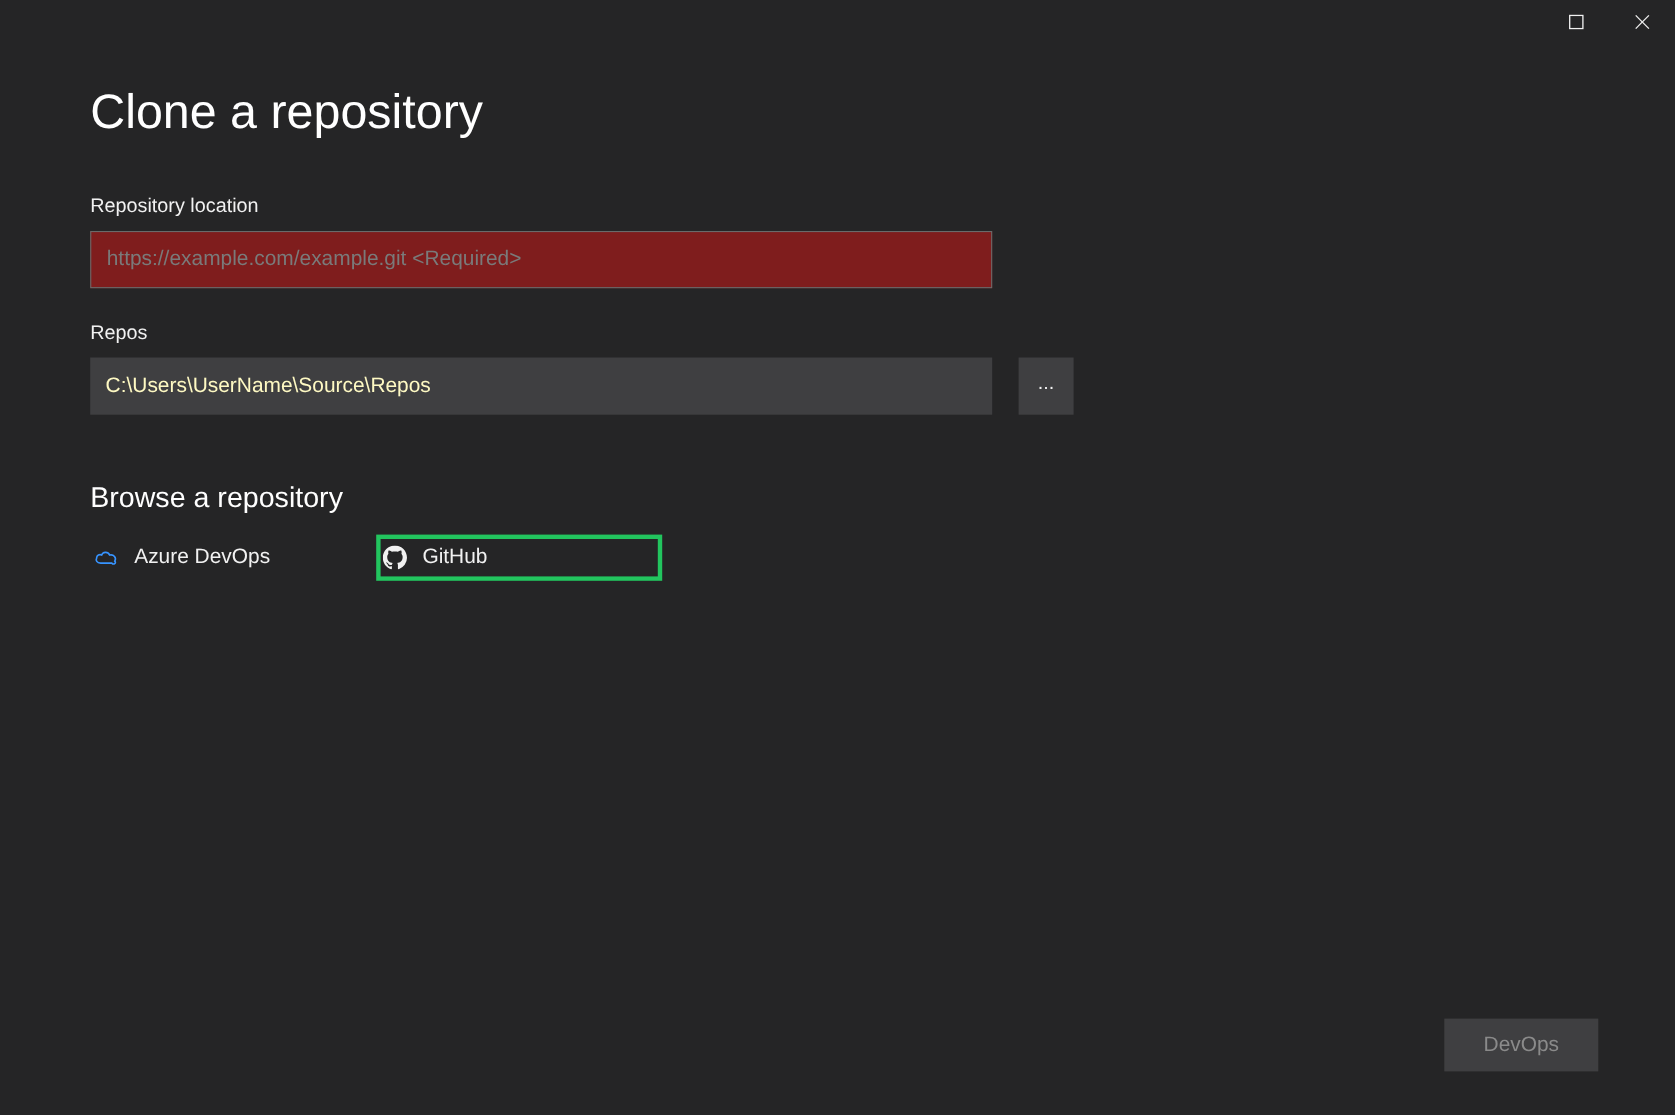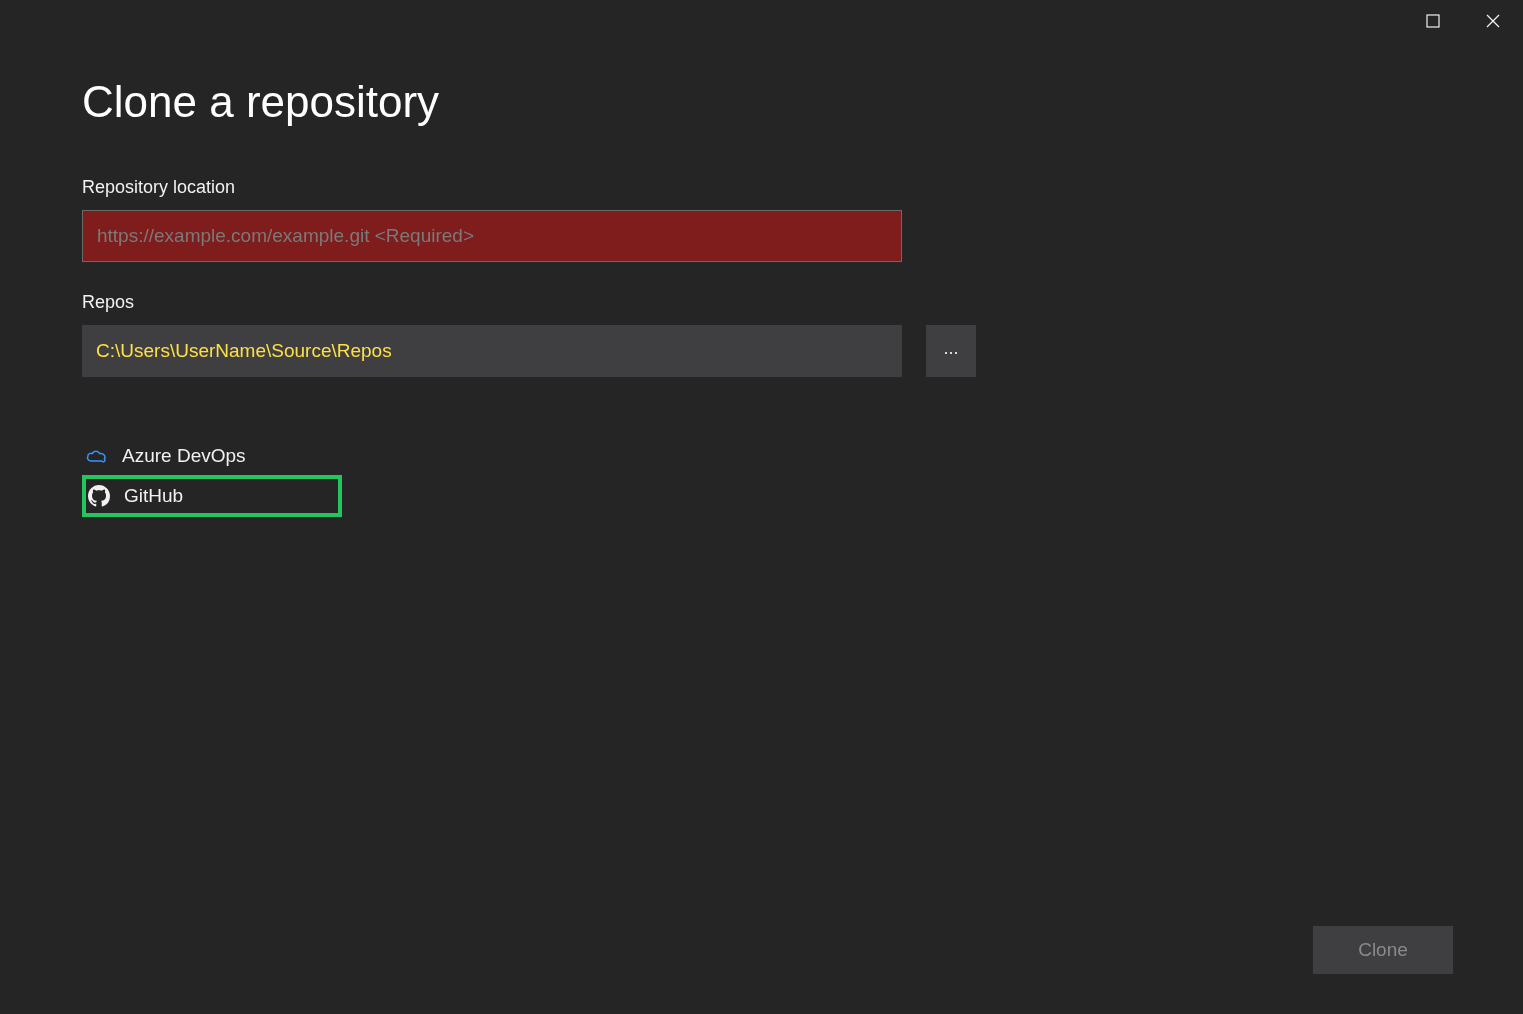--- a/index.html
+++ b/index.html
@@ -86,21 +86,21 @@
       align-items: center;
       gap: 24px;
     }
     .path-input {
       width: 820px;
       height: 52px;
       background-color: #3f3f41;
       border: none;
       padding: 0 14px;
       font-size: 19px;
-      color: #fde047;
+      color: #fef9c3;
       font-family: inherit;
       outline: none;
     }
     .browse-path-btn {
       width: 50px;
       height: 52px;
       background-color: #3f3f41;
       border: none;
       color: #f1f1f1;
       font-size: 18px;
@@ -114,21 +114,21 @@
       margin-top: 60px;
     }
     .browse-section-title {
       font-size: 26px;
       font-weight: 300;
       color: #ffffff;
       margin-bottom: 18px;
     }
     .provider-list {
       display: flex;
-      flex-direction: column;
+      flex-direction: row;
       gap: 0;
     }
     .provider-item {
       display: flex;
       align-items: center;
       gap: 14px;
       padding: 8px 4px;
       font-size: 19px;
       color: #f1f1f1;
       cursor: pointer;
@@ -194,20 +194,21 @@
 
     <div class="field-group">
       <div class="field-label">Repos</div>
       <div class="path-row">
         <input type="text" class="path-input" value="C:\Users\UserName\Source\Repos" style="">
         <button class="browse-path-btn">...</button>
       </div>
     </div>
 
     <div class="browse-section">
+      <h2 class="browse-section-title">Browse a repository</h2>
       <div class="provider-list">
         <div class="provider-item">
           <span class="provider-icon">
             <svg viewBox="0 0 24 16" fill="none" stroke="#3794ff" stroke-width="1.6">
               <path d="M6 13 C2 13 1 10 2 8 C2 5 5 4 7 5 C8 2 13 1 15 5 C19 4 22 8 20 11 C22 13 19 15 17 13 L6 13 Z"></path>
             </svg>
           </span>
           <span>Azure DevOps</span>
         </div>
         <div class="provider-item highlighted">
@@ -216,15 +217,15 @@
               <path d="M8 0C3.58 0 0 3.58 0 8c0 3.54 2.29 6.53 5.47 7.59.4.07.55-.17.55-.38 0-.19-.01-.82-.01-1.49-2.01.37-2.53-.49-2.69-.94-.09-.23-.48-.94-.82-1.13-.28-.15-.68-.52-.01-.53.63-.01 1.08.58 1.23.82.72 1.21 1.87.87 2.33.66.07-.52.28-.87.51-1.07-1.78-.2-3.64-.89-3.64-3.95 0-.87.31-1.59.82-2.15-.08-.2-.36-1.02.08-2.12 0 0 .67-.21 2.2.82.64-.18 1.32-.27 2-.27.68 0 1.36.09 2 .27 1.53-1.04 2.2-.82 2.2-.82.44 1.1.16 1.92.08 2.12.51.56.82 1.27.82 2.15 0 3.07-1.87 3.75-3.65 3.95.29.25.54.73.54 1.48 0 1.07-.01 1.93-.01 2.2 0 .21.15.46.55.38A8.013 8.013 0 0016 8c0-4.42-3.58-8-8-8z"></path>
             </svg>
           </span>
           <span>GitHub</span>
         </div>
       </div>
     </div>
   </div>
 
   <div class="footer">
-    <button class="clone-button" disabled="">Clone</button>
+    <button class="clone-button" disabled="">DevOps</button>
   </div>
 </div>
 
 </body></html>

